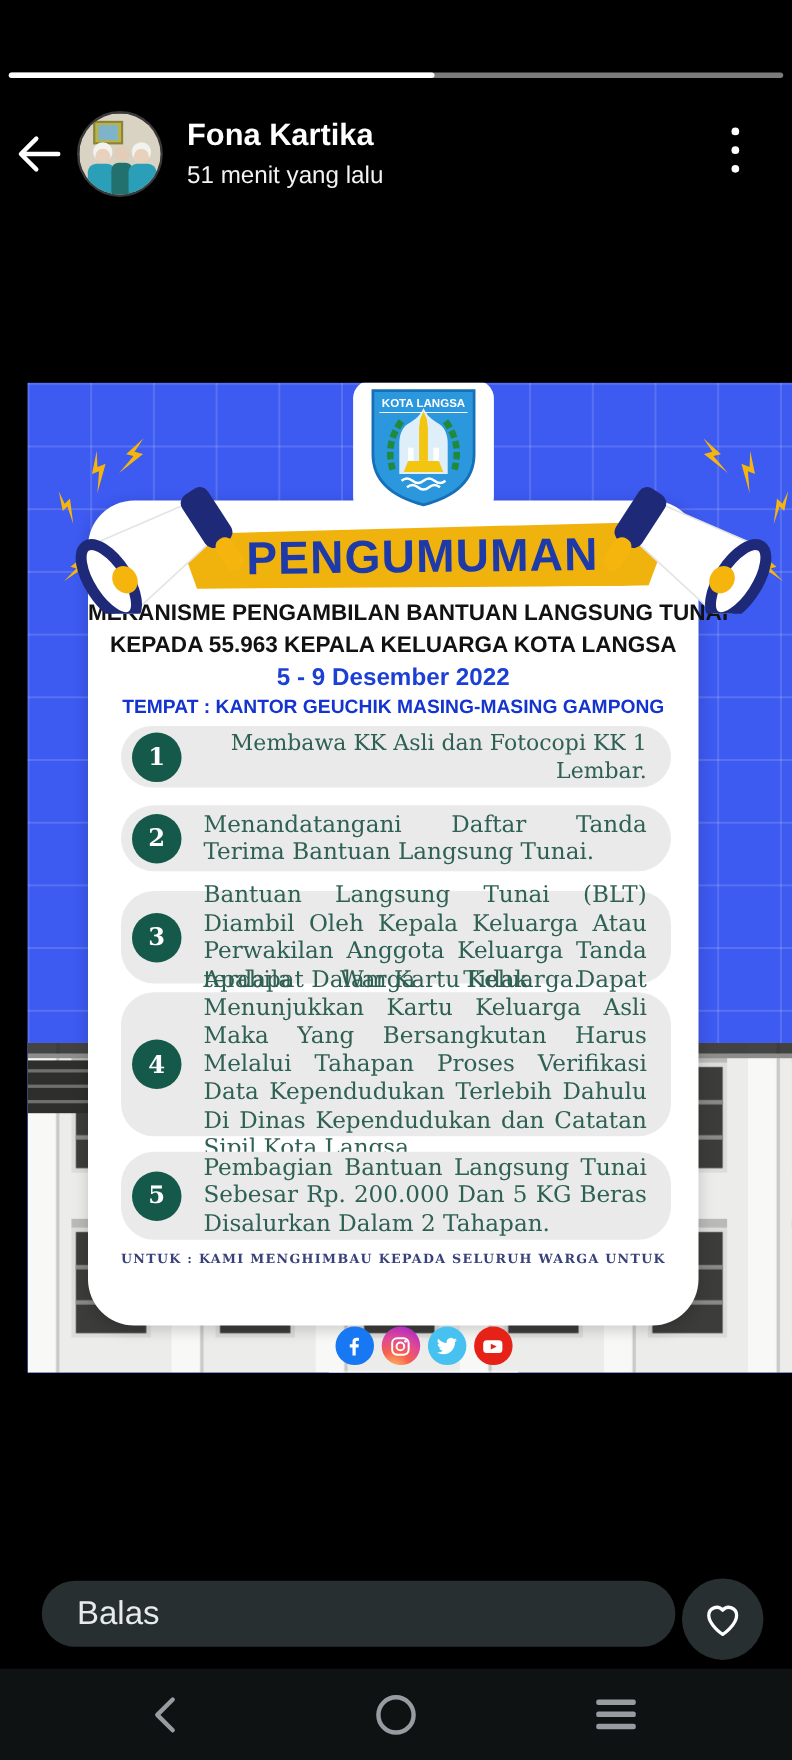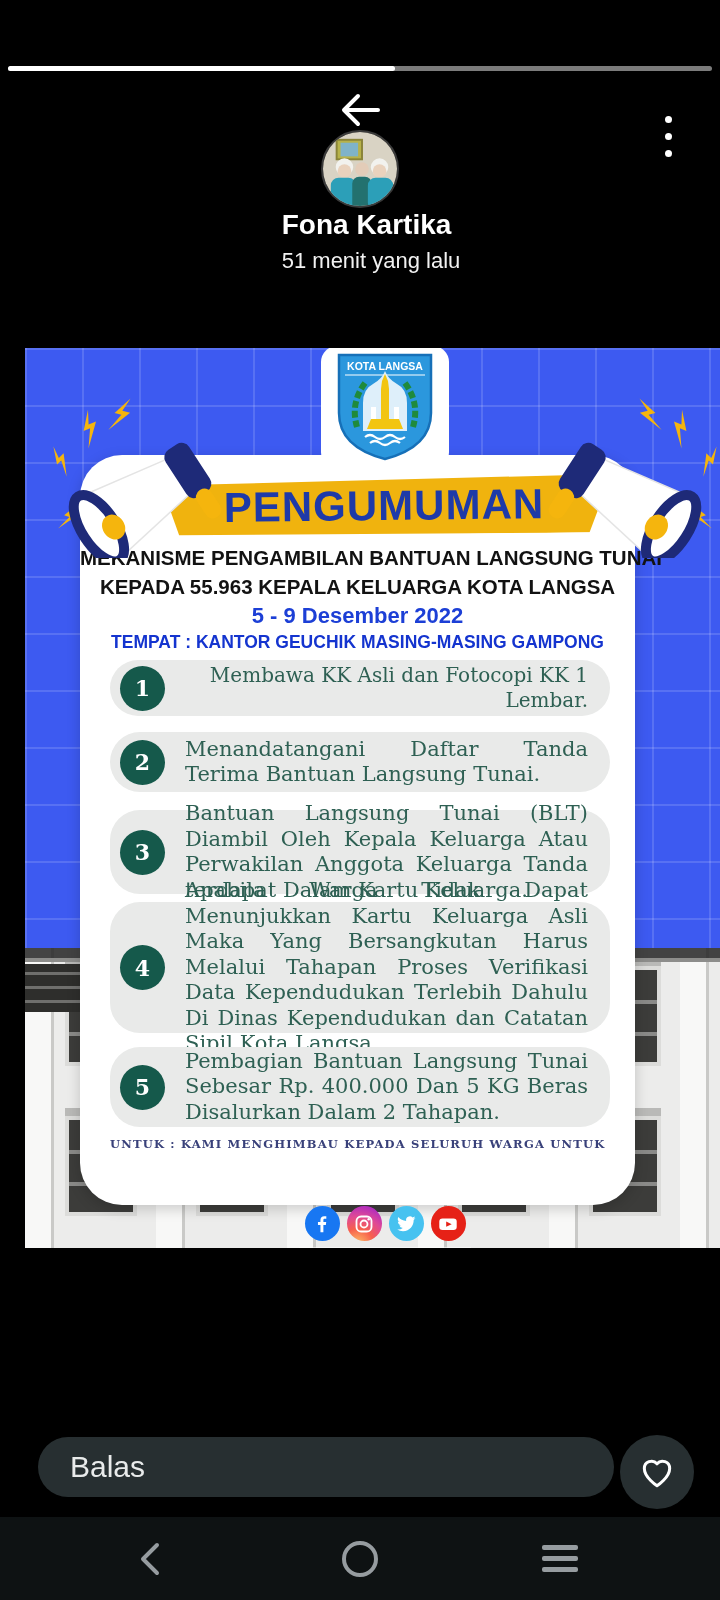--- a/index.html
+++ b/index.html
@@ -3,21 +3,21 @@
 <meta charset="utf-8">
 <style>
   * { margin:0; padding:0; box-sizing:border-box; }
   html,body { width:720px; height:1600px; background:#000; font-family:"Liberation Sans", sans-serif; overflow:hidden; position:relative; }
 
   
   .progress-track { position:absolute; top:66px; left:8px; width:704px; height:5px; background:#7b7b7b; border-radius:3px; }
   .progress-fill { height:100%; background:#ffffff; border-radius:3px; width:55%; }
 
   
-  .header { position:absolute; top:90px; left:0; width:720px; height:100px; display:flex; align-items:center;flex-direction:column; }
+  .header { position:absolute; top:90px; left:0; width:720px; height:100px; display:flex; align-items:center; }
   .back-btn { width:70px; display:flex; justify-content:center; }
   .avatar { width:78px; height:78px; border-radius:50%; overflow:hidden; border:2px solid #3a3a3a; flex-shrink:0; }
   .hdr-text { margin-left:22px; }
   .hdr-name { color:#fff; font-size:28px; font-weight:700; line-height:34px; }
   .hdr-time { color:#f2f2f2; font-size:22px; line-height:30px; margin-top:4px; }
   .menu-dots { position:absolute; right:40px; top:18px; display:flex; flex-direction:column; gap:10px; padding:8px; }
   .menu-dots i { width:7px; height:7px; background:#fff; border-radius:50%; }
 
   
   .poster { position:absolute; top:348px; left:0; width:720px; height:900px; background:#3d5af1; overflow:hidden;margin-left:25px; }
@@ -220,21 +220,21 @@
     <div class="item item-3">
       <div class="num-badge">3</div>
       <div class="item-text">Bantuan Langsung Tunai (BLT) Diambil Oleh Kepala Keluarga Atau Perwakilan Anggota Keluarga Tanda terdapat Dalam Kartu Keluarga.</div>
     </div>
     <div class="item item-4">
       <div class="num-badge">4</div>
       <div class="item-text">Apabila Warga Tidak Dapat Menunjukkan Kartu Keluarga Asli Maka Yang Bersangkutan Harus Melalui Tahapan Proses Verifikasi Data Kependudukan Terlebih Dahulu Di Dinas Kependudukan dan Catatan Sipil Kota Langsa.</div>
     </div>
     <div class="item item-5">
       <div class="num-badge">5</div>
-      <div class="item-text">Pembagian Bantuan Langsung Tunai Sebesar Rp. 400.000 Dan 5 KG Beras Disalurkan Dalam 2 Tahapan.</div>
+      <div class="item-text">Pembagian Bantuan Langsung Tunai Sebesar Rp. 200.000 Dan 5 KG Beras Disalurkan Dalam 2 Tahapan.</div>
     </div>
 
     <div class="note">
       <div class="n1">UNTUK : KAMI MENGHIMBAU KEPADA SELURUH WARGA UNTUK</div>
     </div>
   </div>
 
   <div class="social-row">
     <span class="sicon fb">
       <svg width="22" height="22" viewBox="0 0 24 24">

